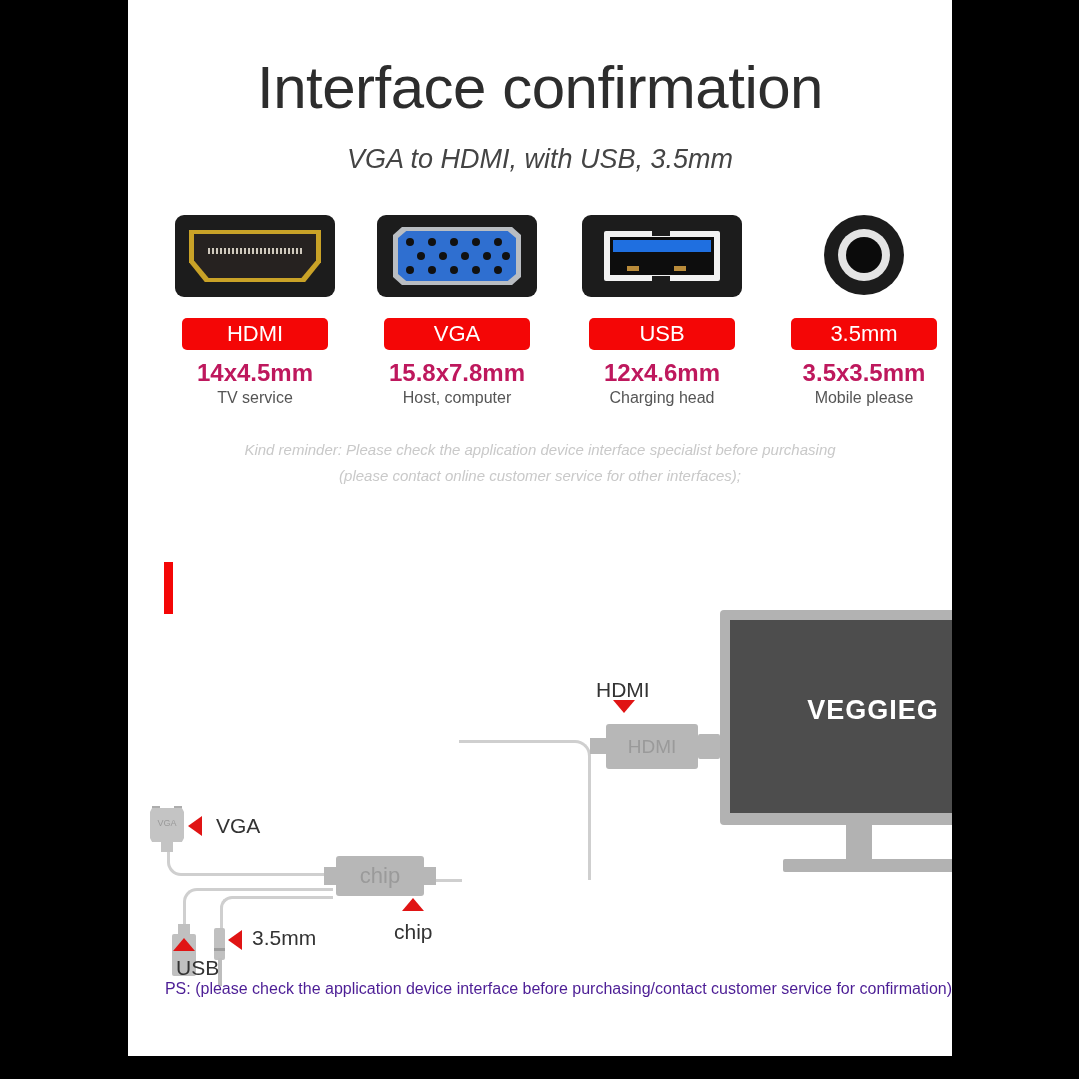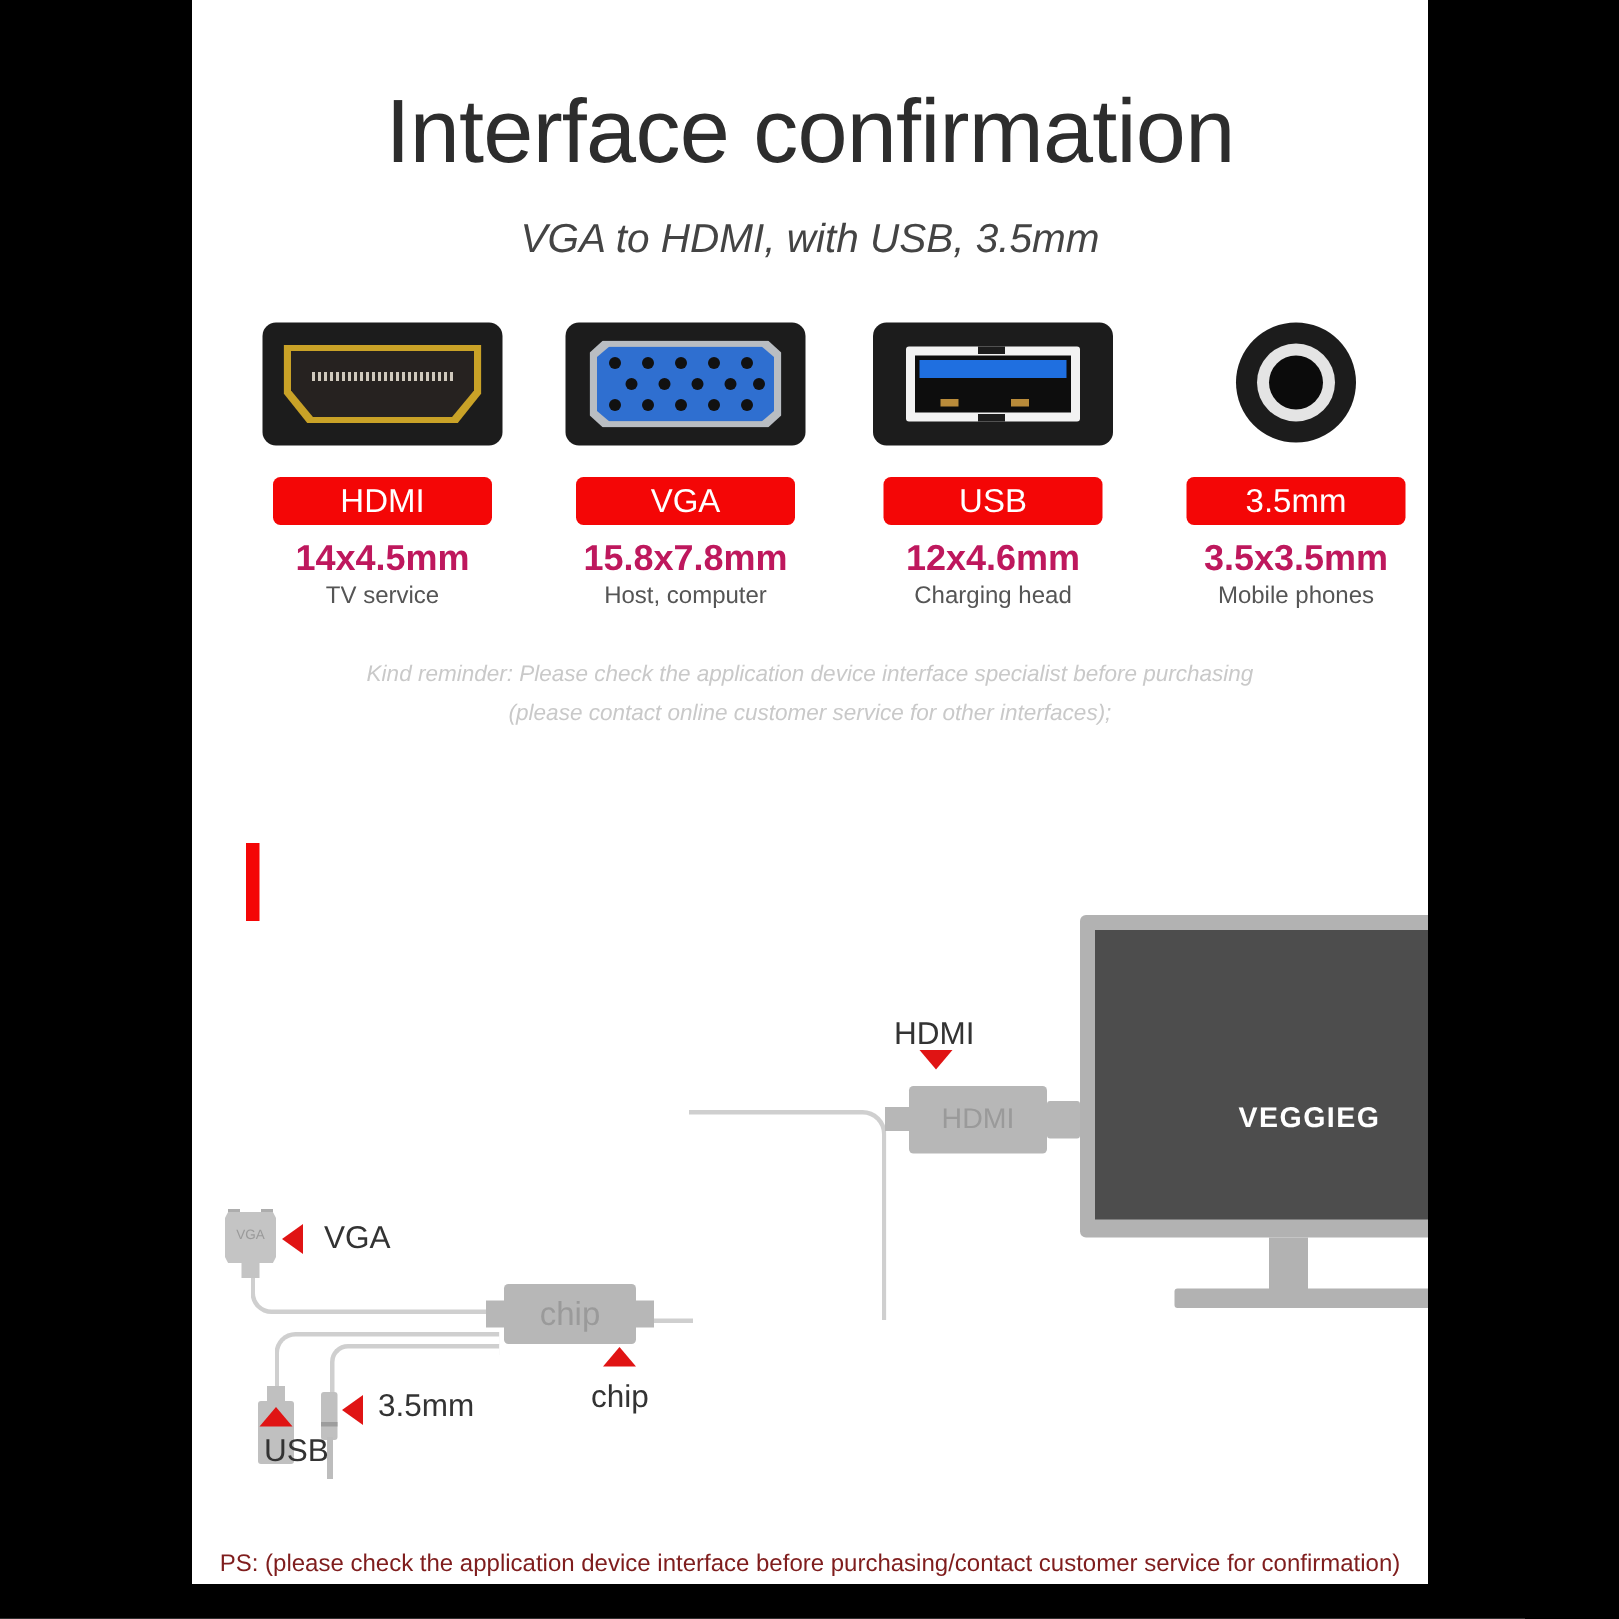--- a/index.html
+++ b/index.html
@@ -143,23 +143,22 @@
   .mon-body {
     position:absolute; left:592px; top:10px; width:300px; height:215px;
     background:#b2b2b2; border-radius:4px;
   }
   .mon-screen {
     position:absolute; left:602px; top:20px; width:286px; height:193px;
     background:#4d4d4d;
   }
   .mon-logo {
     position:absolute; left:602px; top:95px; width:286px;
-    text-align:center; color:#fff; font-size:19px; font-weight:700;
+    text-align:center; color:#fff; font-size:27px; font-weight:700;
     letter-spacing:1px;
-    margin-top:40px;
   }
   .mon-neck {
     position:absolute; left:718px; top:225px; width:26px; height:42px;
     background:#b2b2b2;
   }
   .mon-base {
     position:absolute; left:655px; top:259px; width:200px; height:13px;
     background:#b2b2b2; border-radius:2px;
   }
 
@@ -257,22 +256,22 @@
   .arr-left { border-top:10px solid transparent; border-bottom:10px solid transparent; border-right:14px solid #e01414; }
 
   .arr-hdmi { left:485px; top:100px; }
   .arr-chip { left:274px; top:298px; }
   .arr-usb  { left:45px; top:338px; }
   .arr-vga  { left:60px; top:216px; }
   .arr-aux  { left:100px; top:330px; }
 
   
   .footer {
-    position:absolute; left:0; top:1034px; width:100%;
-    text-align:center; font-size:16px; color:#7f1d1d;
+    position:absolute; left:0; top:980px; width:100%;
+    text-align:right; font-size:16px; color:#4c1d95;
   }
 </style>
 </head>
 <body>
 
 <div id="stage">
   <div class="panel">
 
     <div class="title">Interface confirmation</div>
     <div class="subtitle">VGA to HDMI, with USB, 3.5mm</div>
@@ -333,21 +332,21 @@
       </div>
 
       <div class="card c3">
         <div class="port port-jack">
           <div class="jack-outer"></div>
           <div class="jack-ring"></div>
           <div class="jack-hole"></div>
         </div>
         <div class="badge">3.5mm</div>
         <div class="dim">3.5x3.5mm</div>
-        <div class="use">Mobile phones</div>
+        <div class="use">Mobile please</div>
       </div>
 
     </div>
 
     <div class="reminder">
       <div>Kind reminder: Please check the application device interface specialist before purchasing</div>
       <div>(please contact online customer service for other interfaces);</div>
     </div>
 
     <div class="sec-head">

